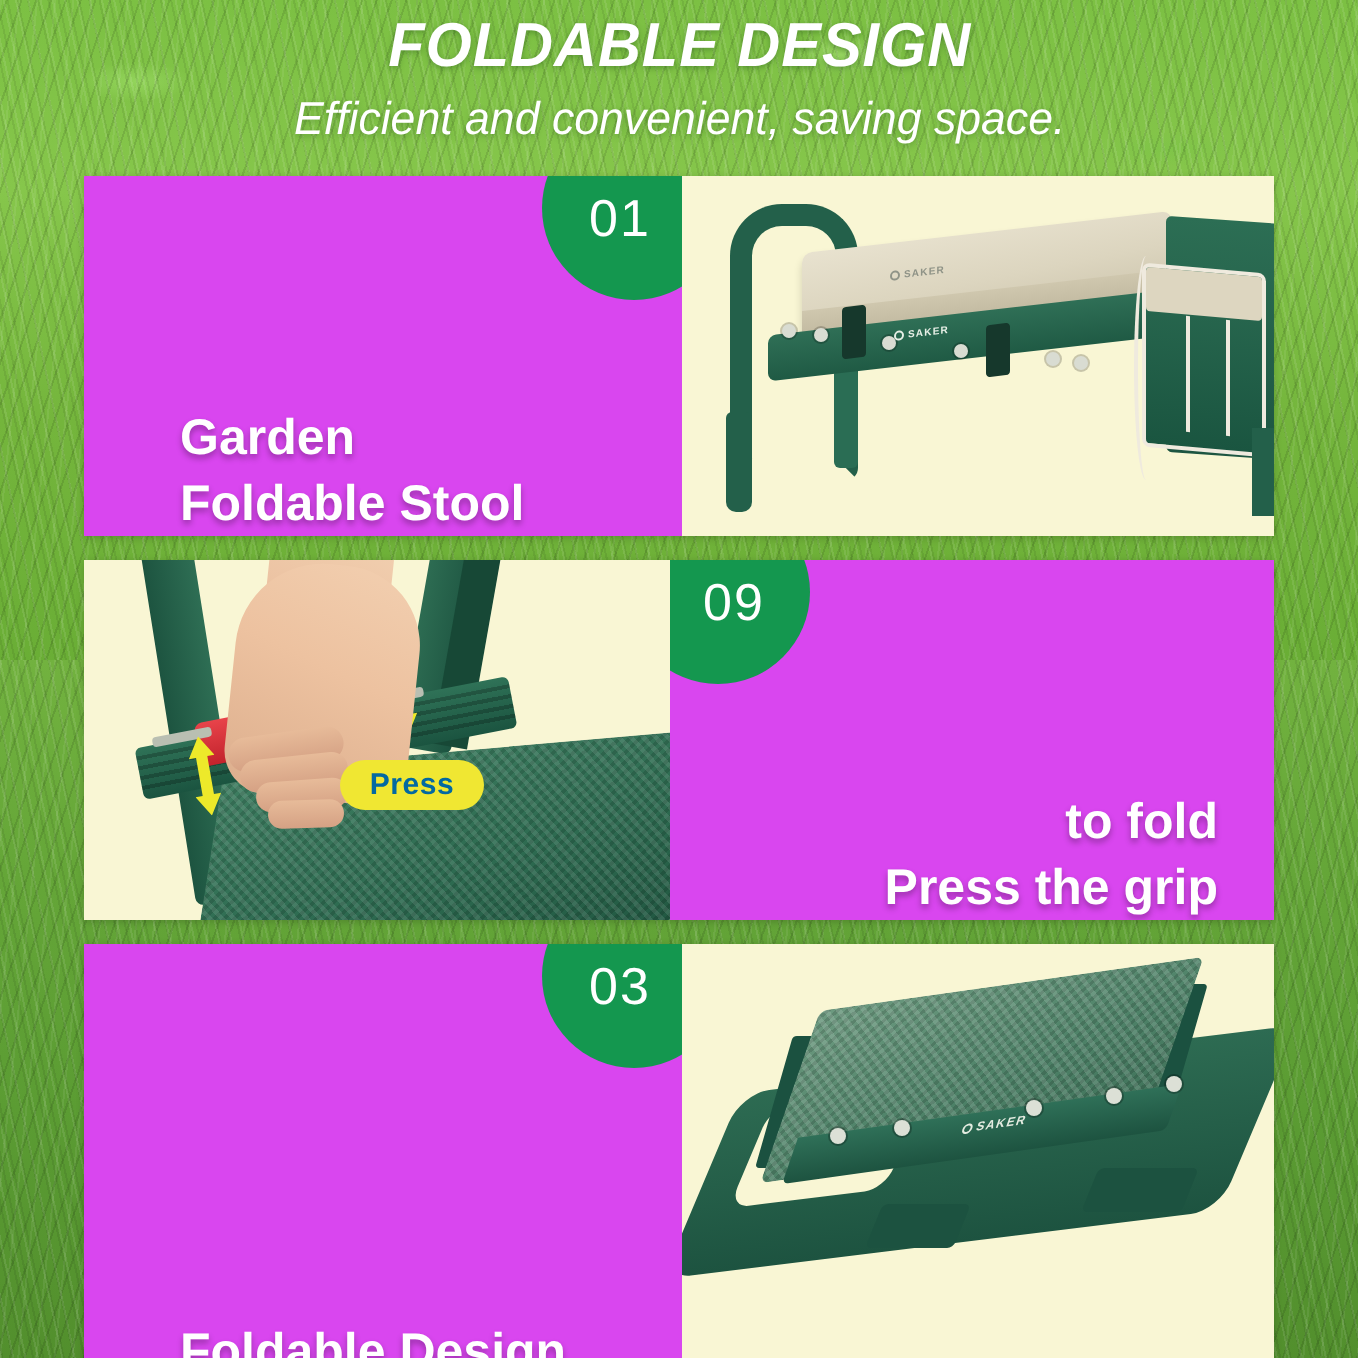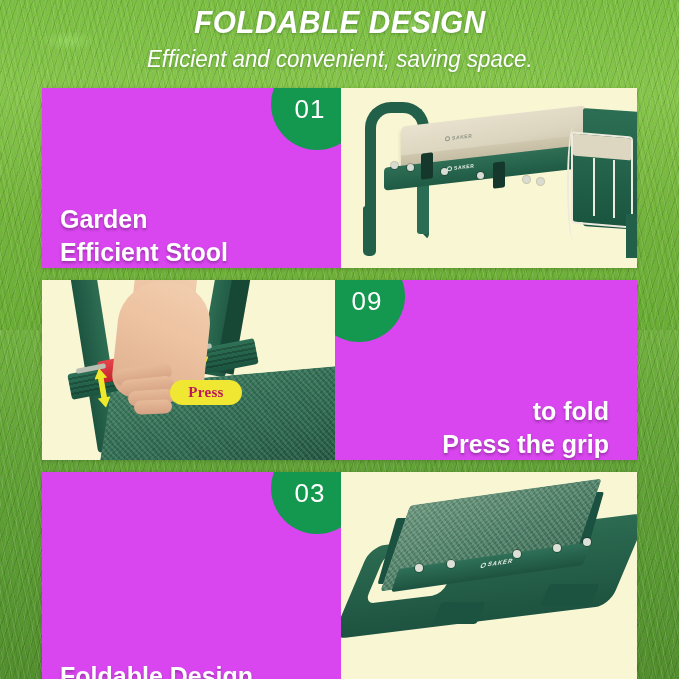--- a/index.html
+++ b/index.html
@@ -96,21 +96,21 @@
   .badge-right span { margin-right:14px; margin-top:36px; }
   .badge-left  { top:-30px; left:-22px; }
   .badge-left span { margin-left:16px; margin-top:36px; }
 
   .pane-title {
     position:relative; z-index:2; color:#ffffff;
     font-size:25px; font-weight:bold; line-height:1.30;
     text-shadow:0 2px 3px rgba(0,0,0,.30);
     width:100%;
   }
-  .t-left  { padding-left:18px; text-align:left; }
+  .t-left  { padding-left:48px; text-align:left; }
   .t-right { padding-right:28px; text-align:right; }
 
   
   .art { position:absolute; inset:0; }
 
   
   #stool-open { }
   #so-frame-left {
     position:absolute; left:24px; top:14px; width:64px; height:138px;
     border:11px solid #23604a; border-radius:26px 26px 6px 6px;
@@ -244,21 +244,21 @@
   .pa-finger {
     position:absolute; background:linear-gradient(180deg,#e7bb99,#d5a184);
     border-radius:10px;
   }
   #pa-press-pill {
     position:absolute; left:128px; top:100px; width:72px; height:25px;
     background:#f0e732; border-radius:13px;
     display:flex; align-items:center; justify-content:center;
   }
   #pa-press-pill span {
-    color:#be185d; font-size:15px; font-weight:bold; letter-spacing:.3px;font-family:Liberation Serif, serif;
+    color:#0369a1; font-size:15px; font-weight:bold; letter-spacing:.3px;
   }
 
   
   #folded-art { }
   #fa-base {
     position:absolute; left:10px; top:60px; width:278px; height:88px;
     background:linear-gradient(180deg,#2d6b52,#1d5340);
     transform:skewY(-7deg) skewX(-24deg); border-radius:14px;
   }
   #fa-base-hole {
@@ -323,21 +323,21 @@
 </div>
 
 <div class="row" id="row-1">
 
   <div class="text-pane" style="width:299px">
     <div class="badge badge-right">
       <span>01</span>
     </div>
     <div class="pane-title t-left">
       <div>Garden</div>
-      <div>Efficient Stool</div>
+      <div>Foldable Stool</div>
     </div>
   </div>
 
   <div class="img-pane">
     <div class="art" id="stool-open">
       <div id="so-frame-left"></div>
       <div id="so-leg-left"></div>
       <div id="so-leg-left2"></div>
       <div id="so-cushion"></div>
       <div id="so-cushion-side"></div>

